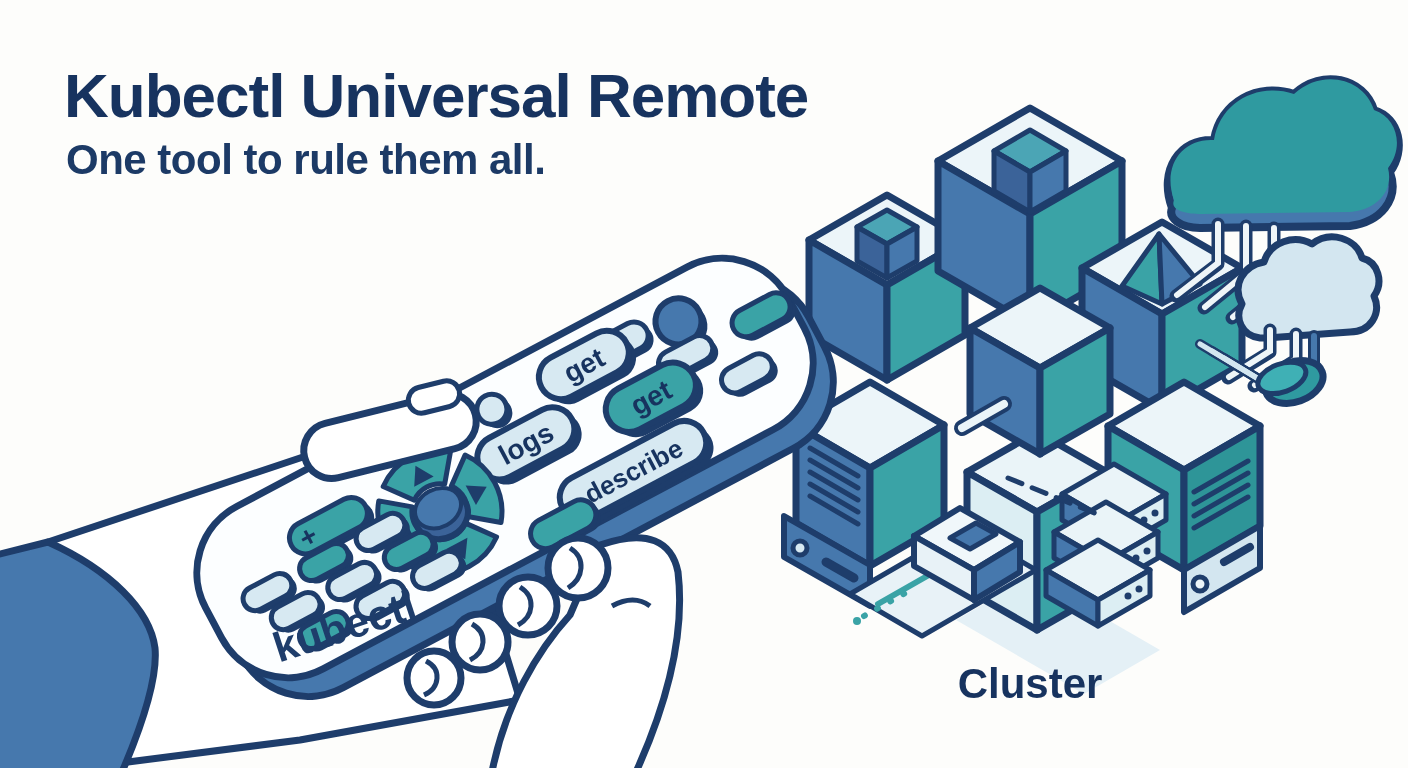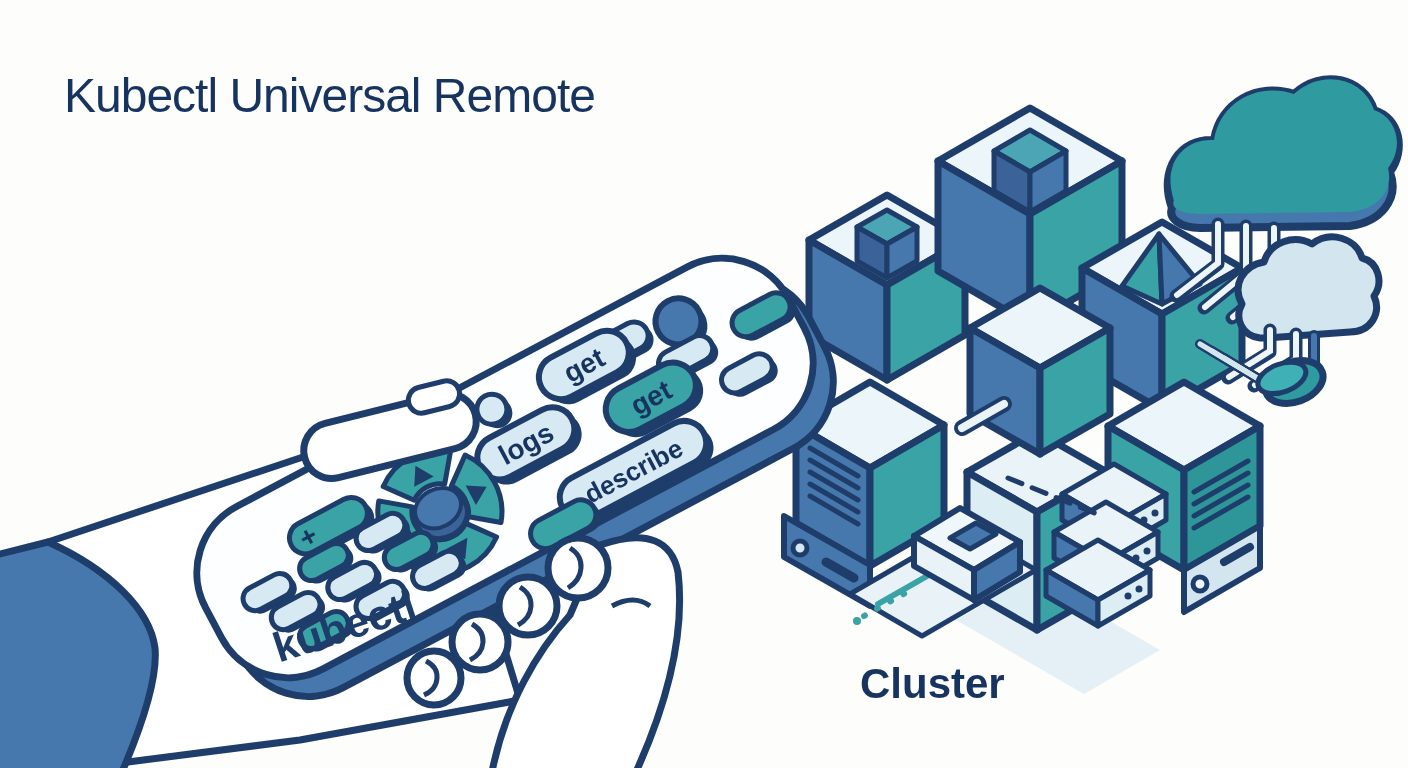--- a/index.html
+++ b/index.html
@@ -3,24 +3,24 @@
 <meta charset="utf-8">
 <style>
   html,body{margin:0;padding:0;background:#e8e8e8;}
   .stage{
     position:relative;width:1408px;height:768px;margin:0 auto;
     background:#fdfdfb;overflow:hidden;
     font-family:"Liberation Sans","DejaVu Sans",sans-serif;
   }
   .stage svg{position:absolute;left:0;top:0;}
   .txt{position:absolute;color:#17335f;}
-  .title{left:64px;top:68px;font-size:48px;font-weight:400;letter-spacing:-1px;}
+  .title{left:64px;top:60px;font-size:62px;font-weight:700;letter-spacing:-1px;}
   .subtitle{left:66px;top:136px;font-size:42px;font-weight:700;letter-spacing:-0.5px;color:#1c3a66;}
   .you{left:64px;top:344px;font-size:38px;font-weight:800;}
-  .cluster{left:860px;top:660px;width:340px;text-align:left;font-size:42px;font-weight:800;}
+  .cluster{left:860px;top:660px;width:340px;text-align:center;font-size:42px;font-weight:800;}
   .stroke{stroke:#1e3d6b;stroke-linejoin:round;stroke-linecap:round;}
   text.btn{fill:#17335f;font-weight:bold;font-family:"Liberation Sans","DejaVu Sans",sans-serif;}
 </style>
 </head>
 <body>
 
 <div class="stage">
 
 <svg width="1408" height="768" viewBox="0 0 1408 768">
 
@@ -326,15 +326,16 @@
       <path stroke="#1e3d6b" stroke-width="5" fill="none" d="M520,587 C536,597 534,616 518,625"></path>
       <circle class="stroke" stroke-width="7" fill="#ffffff" cx="480" cy="642" r="28"></circle>
       <path stroke="#1e3d6b" stroke-width="5" fill="none" d="M472,624 C488,633 486,652 470,660"></path>
       <circle class="stroke" stroke-width="7" fill="#ffffff" cx="434" cy="678" r="27"></circle>
       <path stroke="#1e3d6b" stroke-width="5" fill="none" d="M426,661 C442,669 440,688 424,695"></path>
     </g>
   </g>
 </svg>
 
 <div class="txt title">Kubectl Universal Remote</div>
+<div class="txt subtitle">One tool to rule them all.</div>
 <div class="txt cluster">Cluster</div>
 
 </div>
 
 </body></html>

